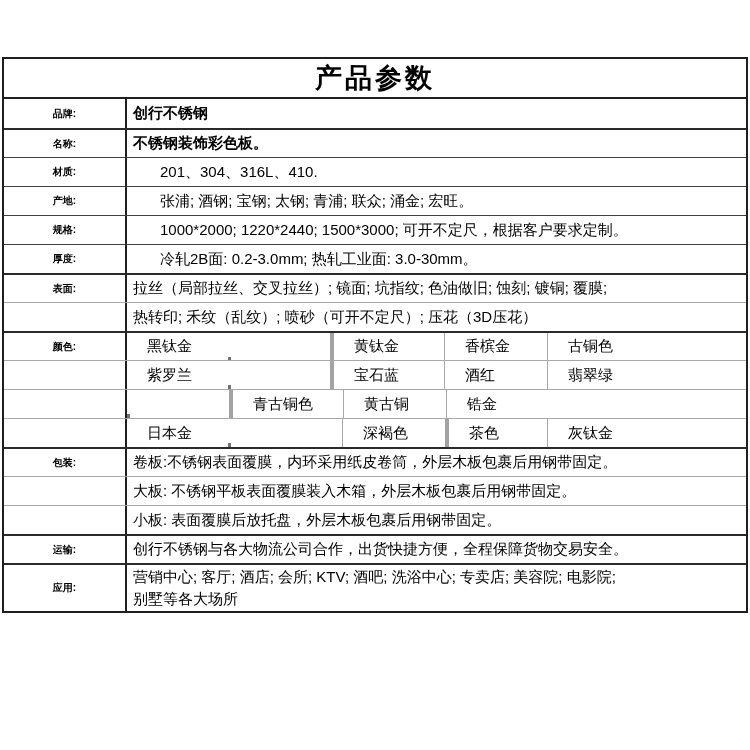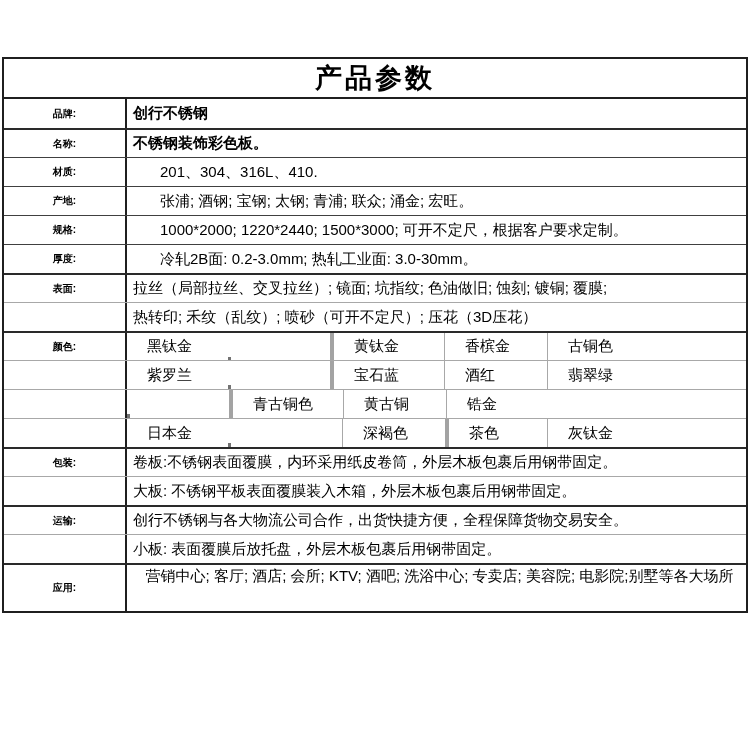--- a/index.html
+++ b/index.html
@@ -23,21 +23,21 @@
   .bold{font-weight:bold;}
   .colorcell{box-sizing:border-box;display:flex;align-items:center;padding-left:20px;
         font-size:15px;height:100%;text-align:center;}
   .c1{width:101px;min-width:101px;}
   .c2{width:102px;min-width:102px;border-left:3px solid #737373;margin-top:48px;}
   .c3{width:102px;min-width:102px;border-left:4px solid #a3a3a3;}
   .c4{width:103px;min-width:103px;border-left:1px solid #a8a8a8;margin-left:12px;}
   .c5{flex:1;border-left:1px solid #a8a8a8;}
   .vcell.nopad{padding-left:0;}
   .app-block{height:48px;}
-  .applines{flex:1;padding-left:6px;font-size:15px;display:flex;
+  .applines{flex:1;padding-left:6px;font-size:15px;display:flex;flex-direction:column;
         justify-content:center;box-sizing:border-box;}
   .applines div{line-height:22px;white-space:nowrap;overflow:hidden;}
 </style>
 </head>
 <body>
 
 <div class="page">
   <div class="spec-table">
 
     <div class="title-row">
@@ -125,28 +125,28 @@
 
 
     <div class="trow r29 bt-dark">
       <div class="lcell">包装:</div>
       <div class="vcell">卷板:不锈钢表面覆膜，内环采用纸皮卷筒，外层木板包裹后用钢带固定。</div>
     </div>
     <div class="trow r29 bt-light">
       <div class="lcell"></div>
       <div class="vcell">大板: 不锈钢平板表面覆膜装入木箱，外层木板包裹后用钢带固定。</div>
     </div>
+    <div class="trow r29 bt-light">
+      <div class="lcell"></div>
+      <div class="vcell">小板: 表面覆膜后放托盘，外层木板包裹后用钢带固定。</div>
+    </div>
+
     <div class="trow r29 bt-dark">
       <div class="lcell">运输:</div>
       <div class="vcell">创行不锈钢与各大物流公司合作，出货快捷方便，全程保障货物交易安全。</div>
-    </div>
-
-    <div class="trow r29 bt-light">
-      <div class="lcell"></div>
-      <div class="vcell">小板: 表面覆膜后放托盘，外层木板包裹后用钢带固定。</div>
     </div>
 
     <div class="trow app-block bt-dark">
       <div class="lcell">应用:</div>
       <div class="applines">
         <div>营销中心; 客厅; 酒店; 会所; KTV; 酒吧; 洗浴中心; 专卖店; 美容院; 电影院;</div>
         <div>别墅等各大场所</div>
       </div>
     </div>
 

